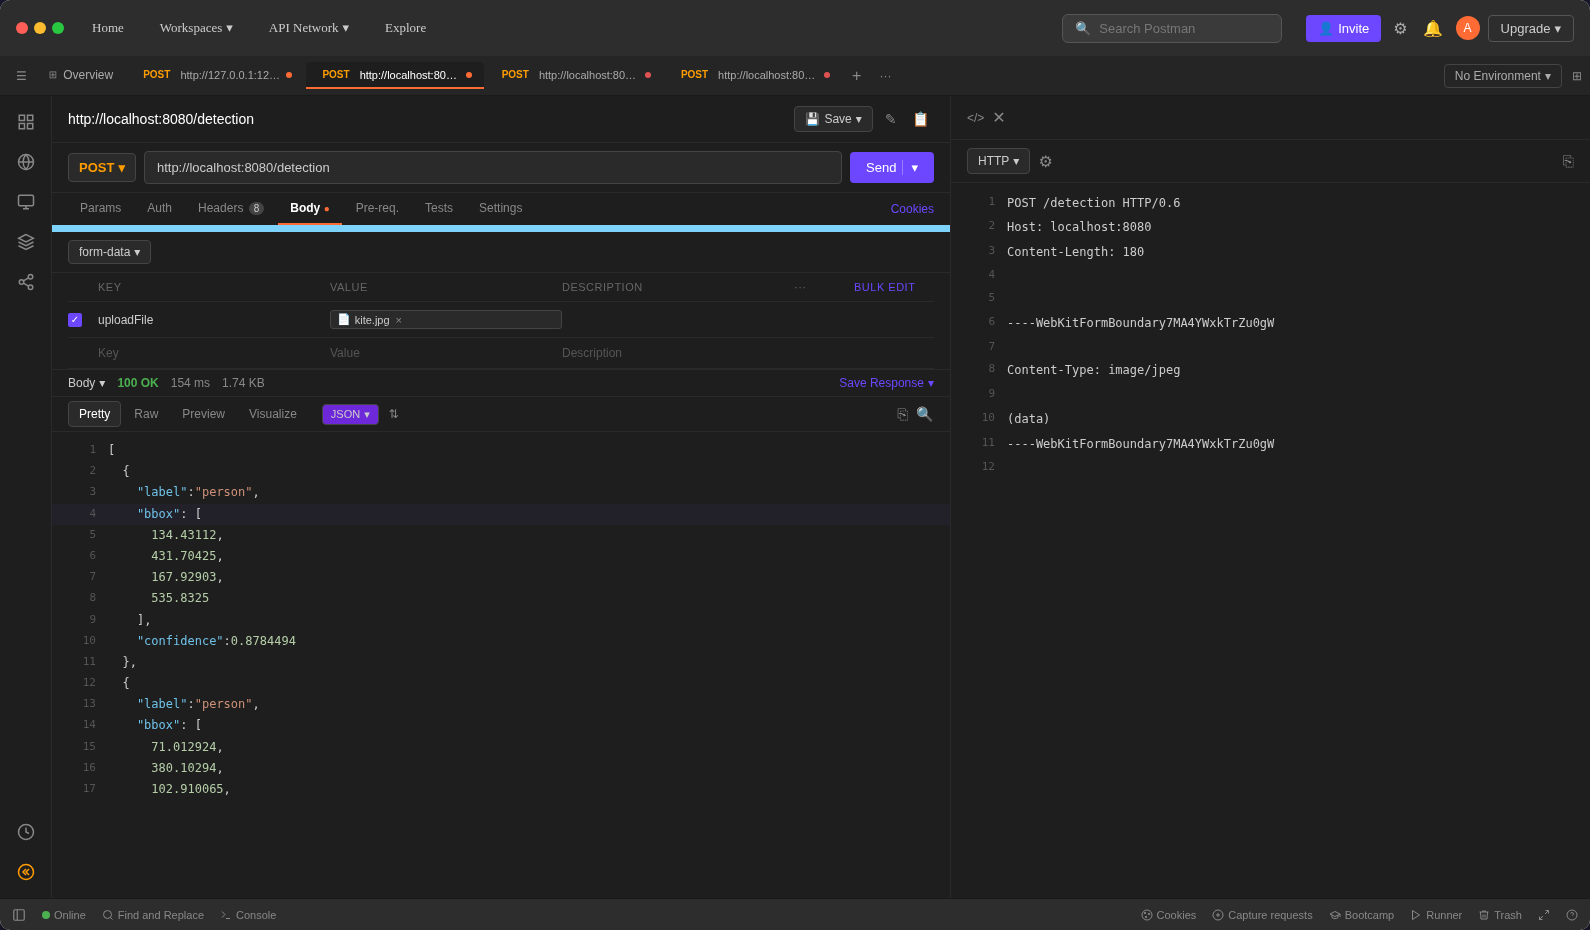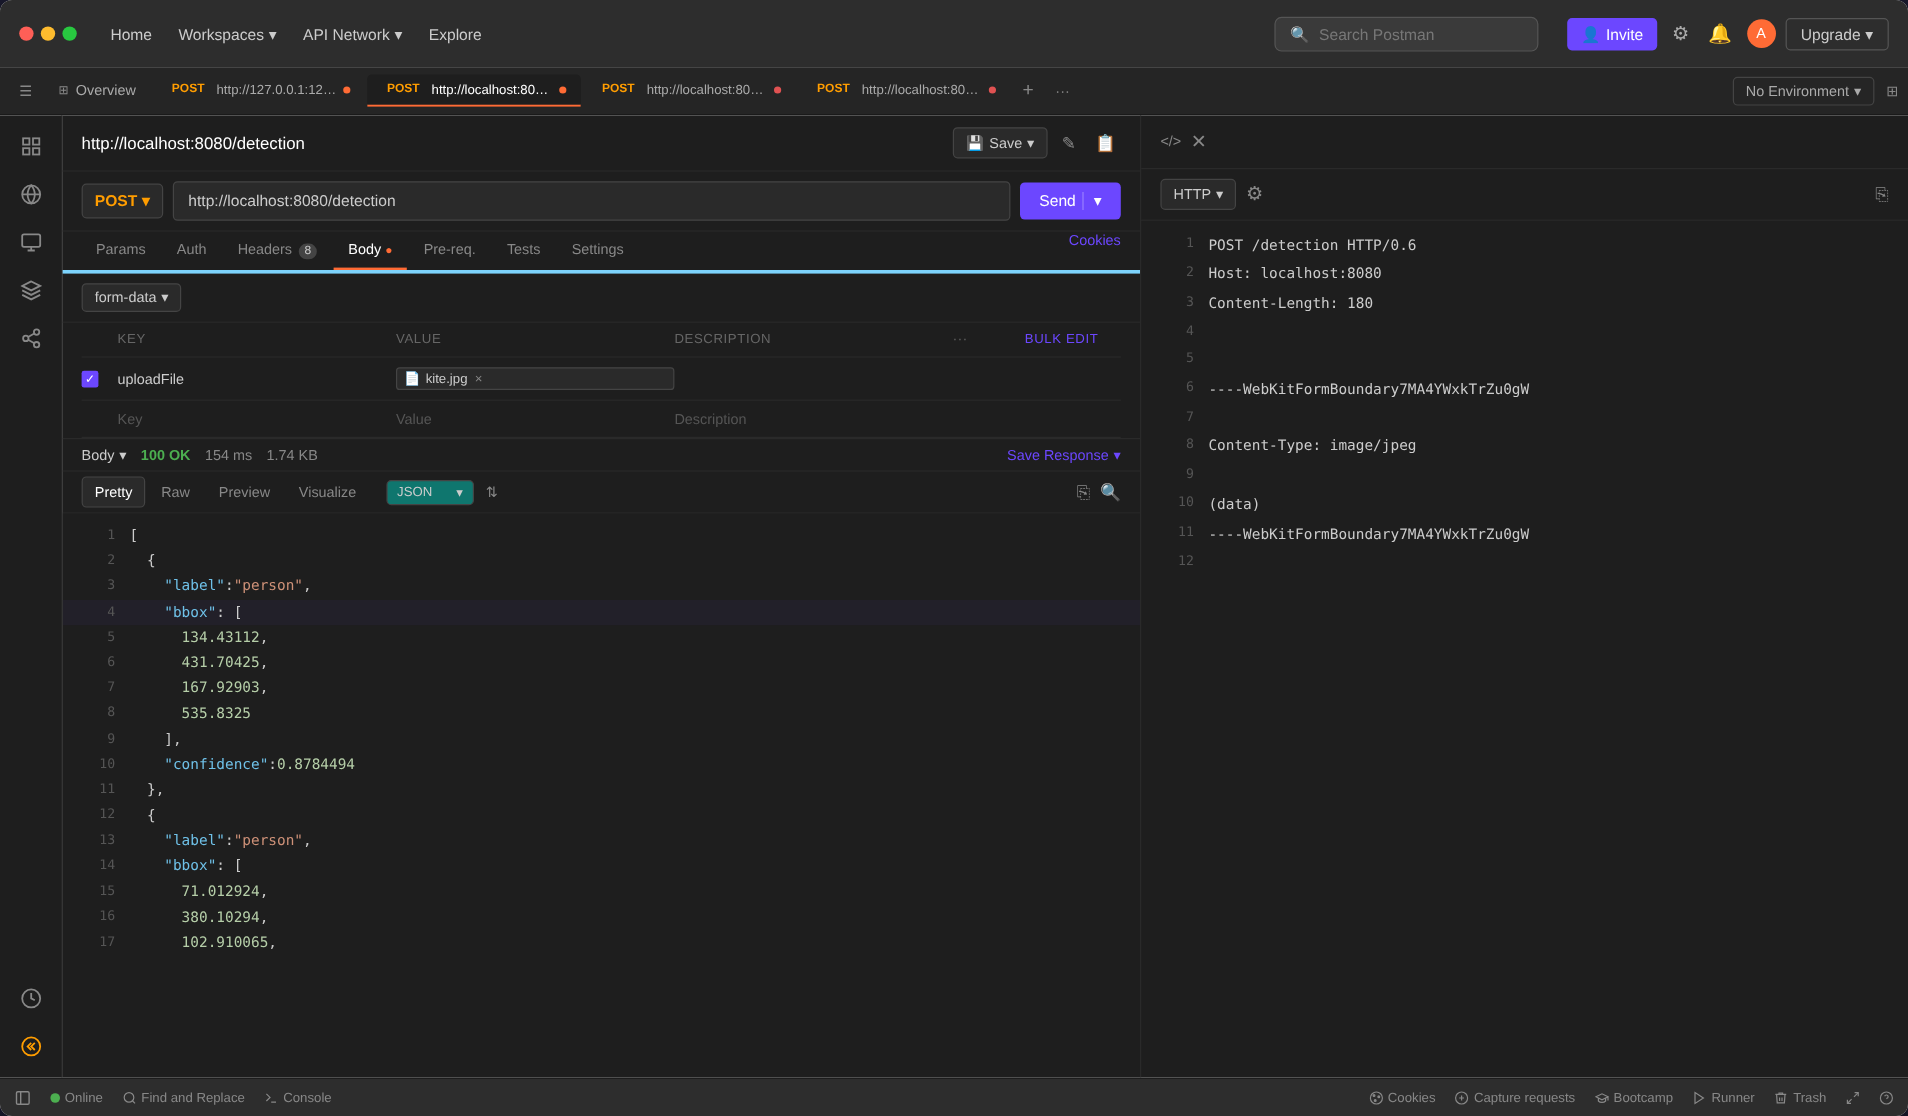--- a/index.html
+++ b/index.html
@@ -25,21 +25,21 @@
       padding: 0 16px;
       gap: 12px;
       flex-shrink: 0;
     }
     .traffic-lights { display: flex; gap: 6px; align-items: center; }
     .traffic-light { width: 12px; height: 12px; border-radius: 50%; }
     .tl-red { background: #ff5f57; }
     .tl-yellow { background: #febc2e; }
     .tl-green { background: #28c840; }
 
-    .nav-links { display: flex; align-items: center; gap: 6px; margin-left: 8px; }
+    .nav-links { display: flex; align-items: center; gap: 20px; margin-left: 8px; font-family: Liberation Serif, serif; }
     .nav-link { color: #ccc; font-size: 13px; padding: 4px 8px; border-radius: 4px; cursor: pointer; display: flex; align-items: center; gap: 4px; }
 
     .search-bar {
       margin-left: auto;
       background: #3a3a3a;
       border: 1px solid #555;
       border-radius: 6px;
       padding: 6px 12px;
       color: #aaa;
       font-size: 13px;
@@ -230,32 +230,33 @@
       cursor: pointer;
       display: flex;
       align-items: center;
       gap: 6px;
     }
     .send-btn-arrow { border-left: 1px solid rgba(255,255,255,0.3); padding-left: 8px; }
 
     
     .req-tabs {
       display: flex;
+      align-items: center;
       padding: 0 16px;
-      border-bottom: 3px solid #7dd3fc;
+      border-bottom: 7px solid #7dd3fc;
       gap: 2px;
     }
     .req-tab {
       padding: 8px 12px;
       color: #888;
       font-size: 12px;
       cursor: pointer;
       border-bottom: 2px solid transparent;
     }
-    .req-tab.active { color: #fff; border-bottom: 2px solid #ff6b35; }
+    .req-tab.active { color: #fff; border-bottom: 2px solid #ff6b35; font-weight: bold; }
     .req-tab .badge {
       background: #444;
       color: #ccc;
       border-radius: 10px;
       padding: 1px 5px;
       font-size: 10px;
       margin-left: 2px;
     }
     .cookies-link { margin-left: auto; color: #6c47ff; font-size: 12px; cursor: pointer; }
 
@@ -365,30 +366,30 @@
     .resp-tab {
       padding: 5px 10px;
       color: #888;
       font-size: 12px;
       cursor: pointer;
       border: 1px solid transparent;
       border-radius: 4px;
     }
     .resp-tab.active { background: #2a2a2a; border-color: #444; color: #fff; }
     .format-select {
-      background: #0f766e;
+      background: #6d28d9;
       border: 1px solid #444;
       color: #ccc;
       border-radius: 4px;
       padding: 3px 8px;
       font-size: 11px;
       cursor: pointer;
       display: flex;
       align-items: center;
-      gap: 20px;
+      gap: 4px;
     }
     .resp-action-icons { margin-left: auto; display: flex; gap: 8px; }
     .resp-icon { color: #888; cursor: pointer; font-size: 14px; }
 
     
     .code-viewer {
       flex: 1;
       overflow-y: auto;
       padding: 8px 0;
       background: #1e1e1e;

